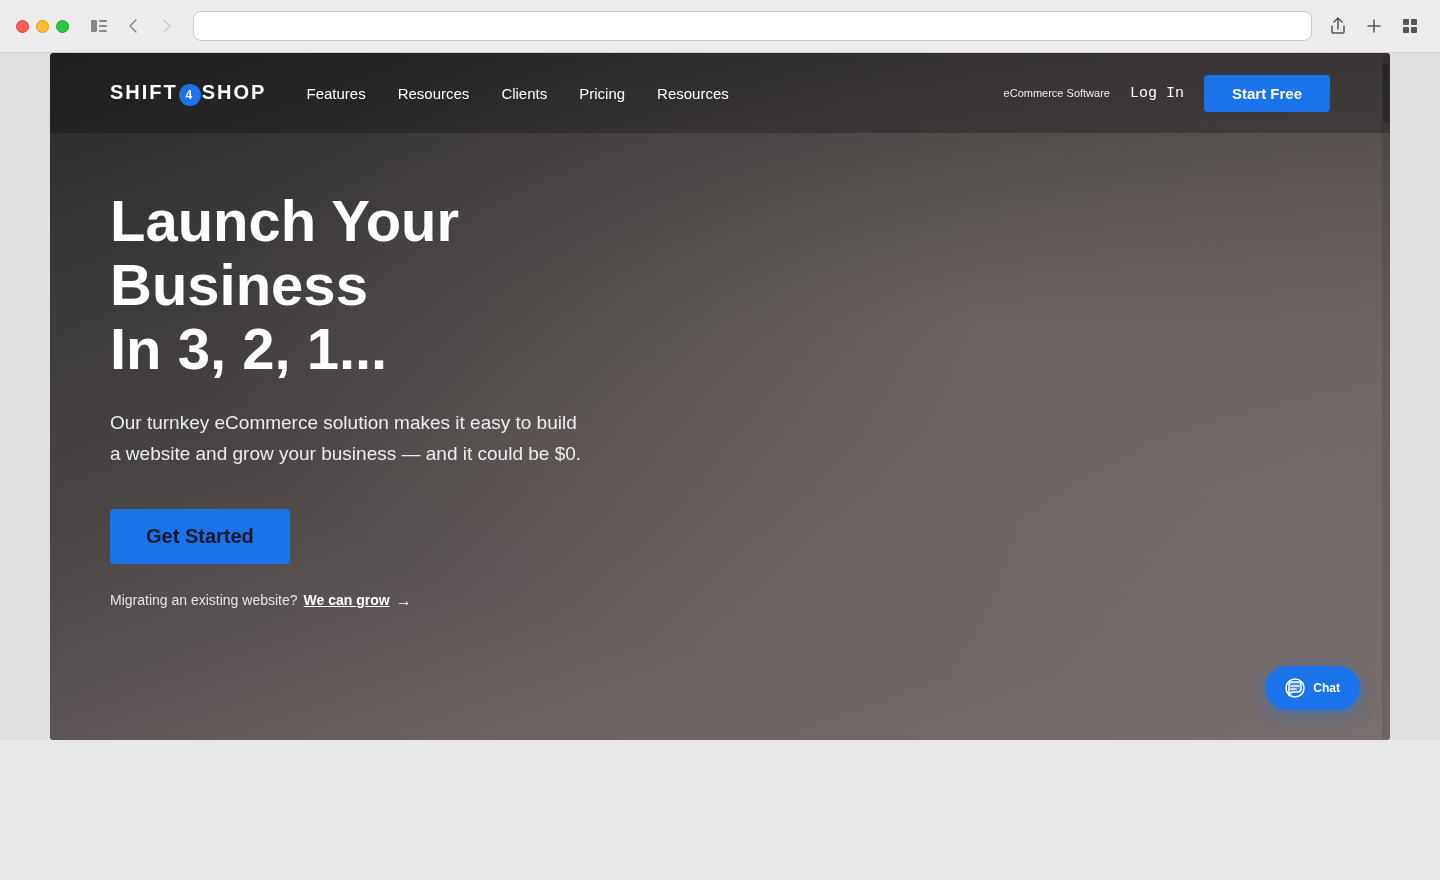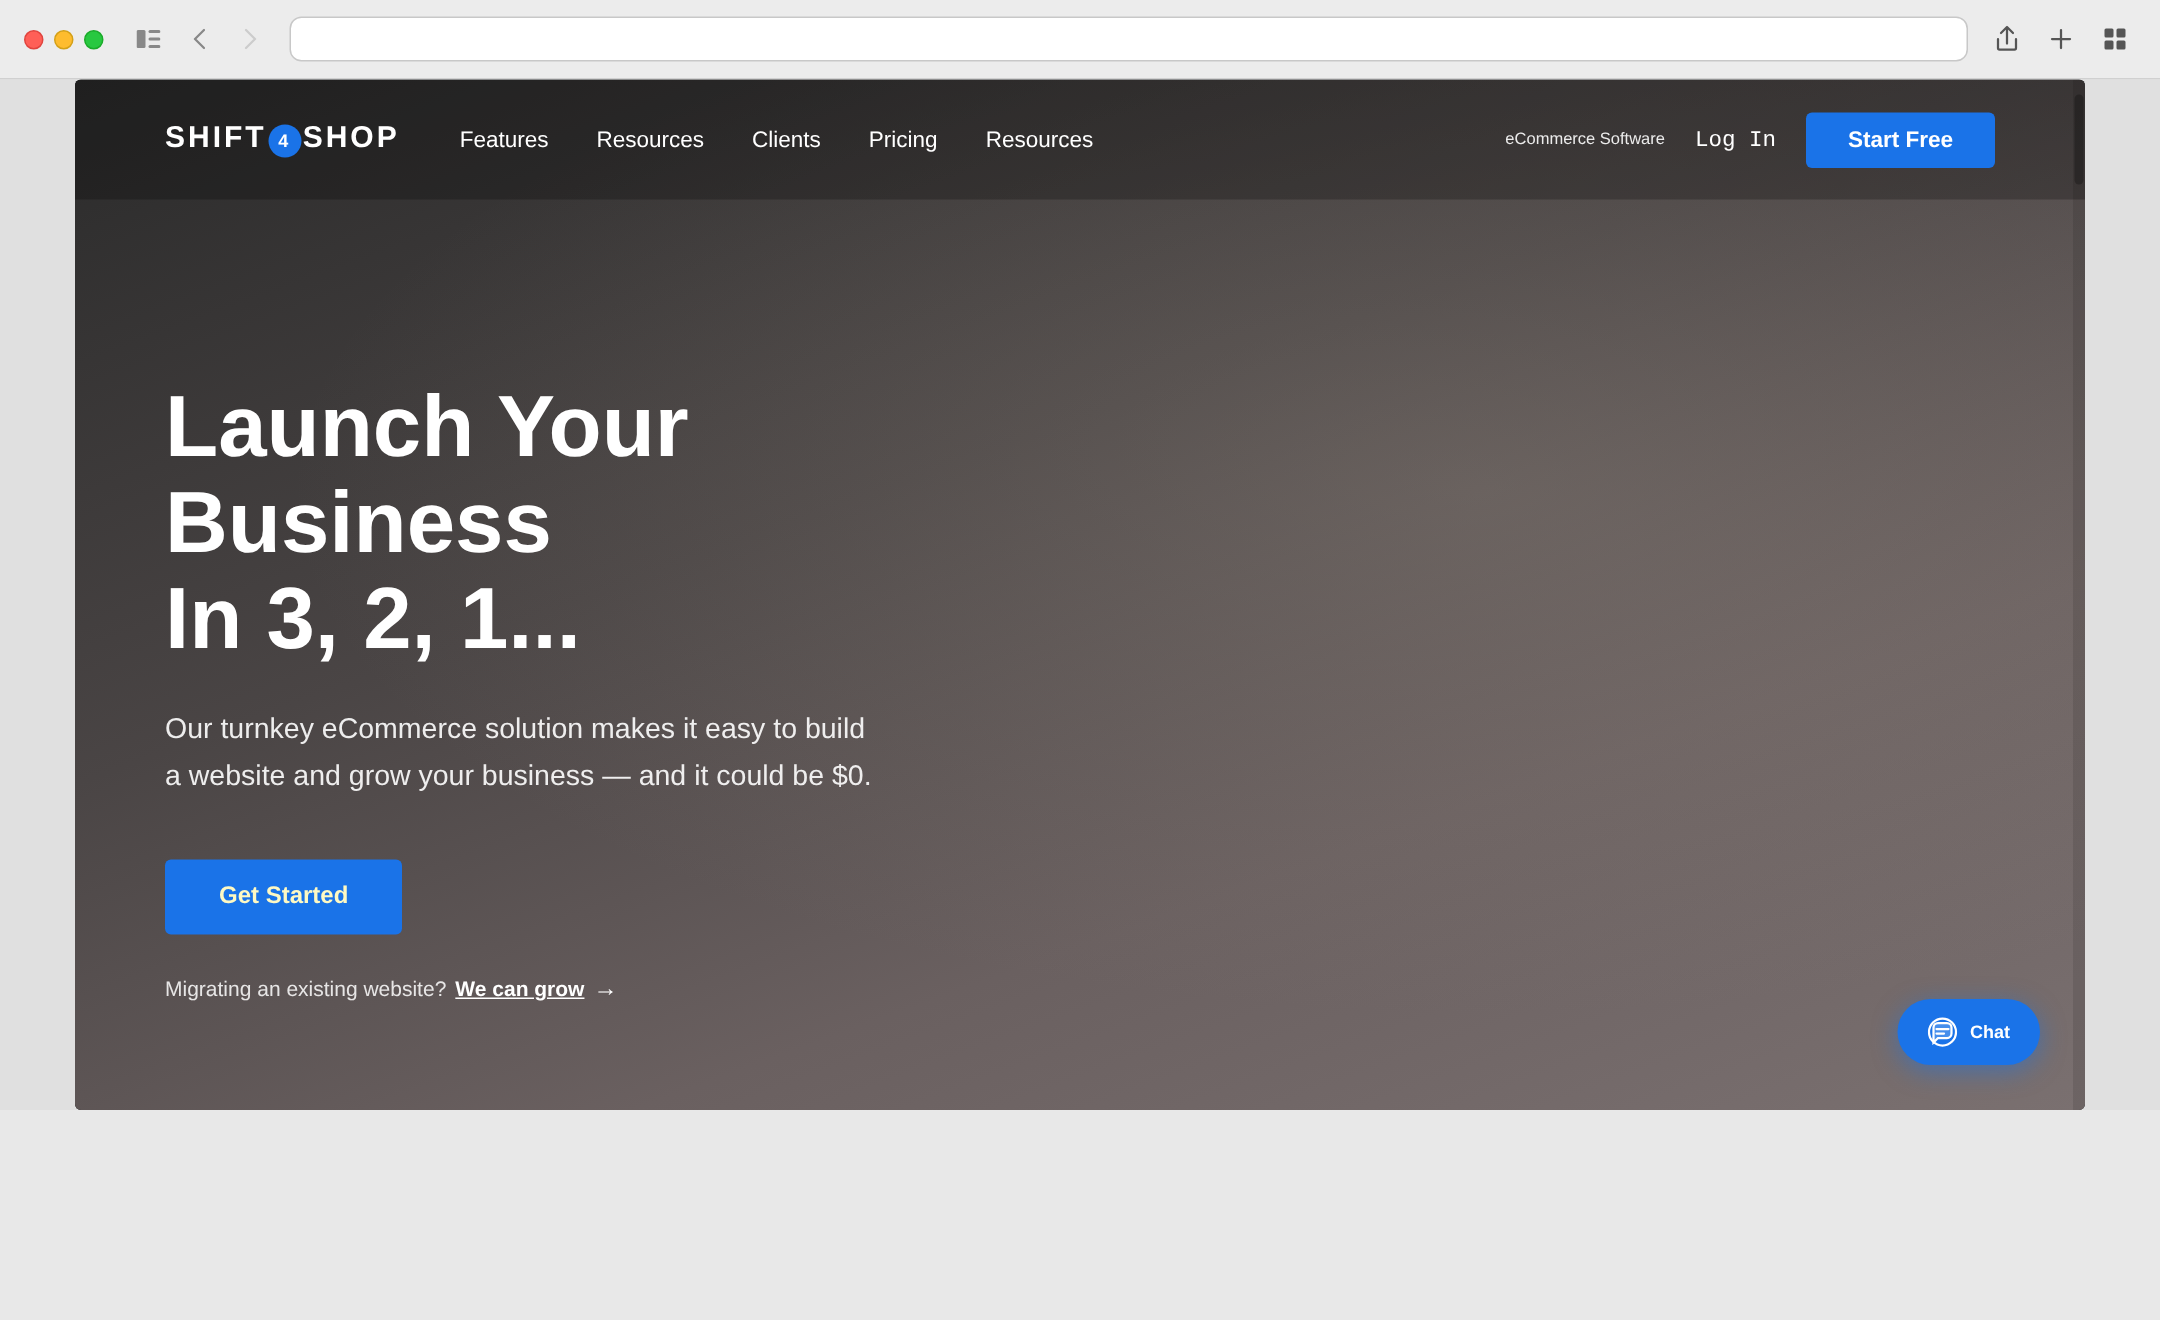--- a/index.html
+++ b/index.html
@@ -212,21 +212,21 @@
       font-weight: 700;
       border-radius: 4px;
       cursor: pointer;
       font-family: inherit;
     }
 
     
     .hero-content {
       position: relative;
       z-index: 5;
-      padding: 120px 60px 0;
+      padding: 56px 60px 0;
       max-width: 720px;
     }
 
     .hero-headline {
       font-size: 58px;
       font-weight: 800;
       color: white;
       line-height: 1.1;
       margin-bottom: 28px;
     }
@@ -234,24 +234,24 @@
     .hero-subtext {
       font-size: 19px;
       color: rgba(255,255,255,0.9);
       line-height: 1.6;
       max-width: 480px;
       margin-bottom: 40px;
     }
 
     .get-started-btn {
       background: #1a73e8;
-      color: #fef9c3;
+      color: #0f172a;
       border: none;
       padding: 16px 36px;
-      font-size: 16px;
+      font-size: 20px;
       font-weight: 600;
       border-radius: 4px;
       cursor: pointer;
       font-family: inherit;
       margin-bottom: 28px;
       display: inline-block;
     }
 
     .migrate-text {
       color: rgba(255,255,255,0.85);

